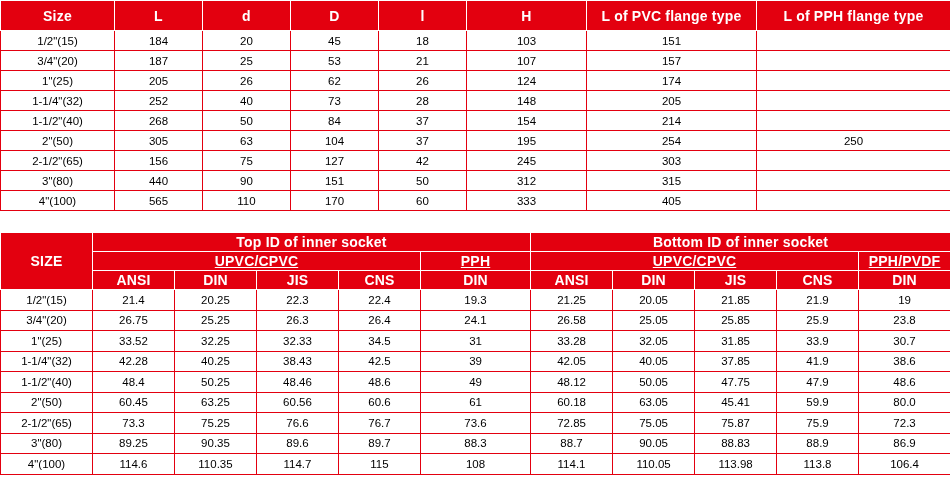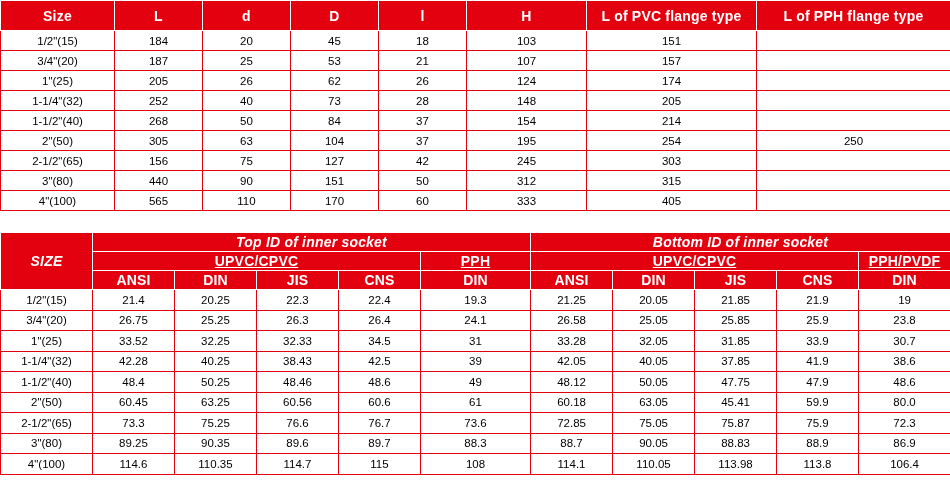--- a/index.html
+++ b/index.html
@@ -55,21 +55,20 @@
   }
   #table1 .body-cell {
     height: 20px;
   }
   .gap {
     height: 21px;
     background: #ffffff;
   }
   #table2 .hdr-top th {
     height: 19px;
-    font-style: italic;
   }
   #table2 .hdr-mid th {
     height: 19px;
     text-decoration: underline;
   }
   #table2 .hdr-bot th {
     height: 19px;
   }
   #table2 .body-cell {
     height: 20.5px;

